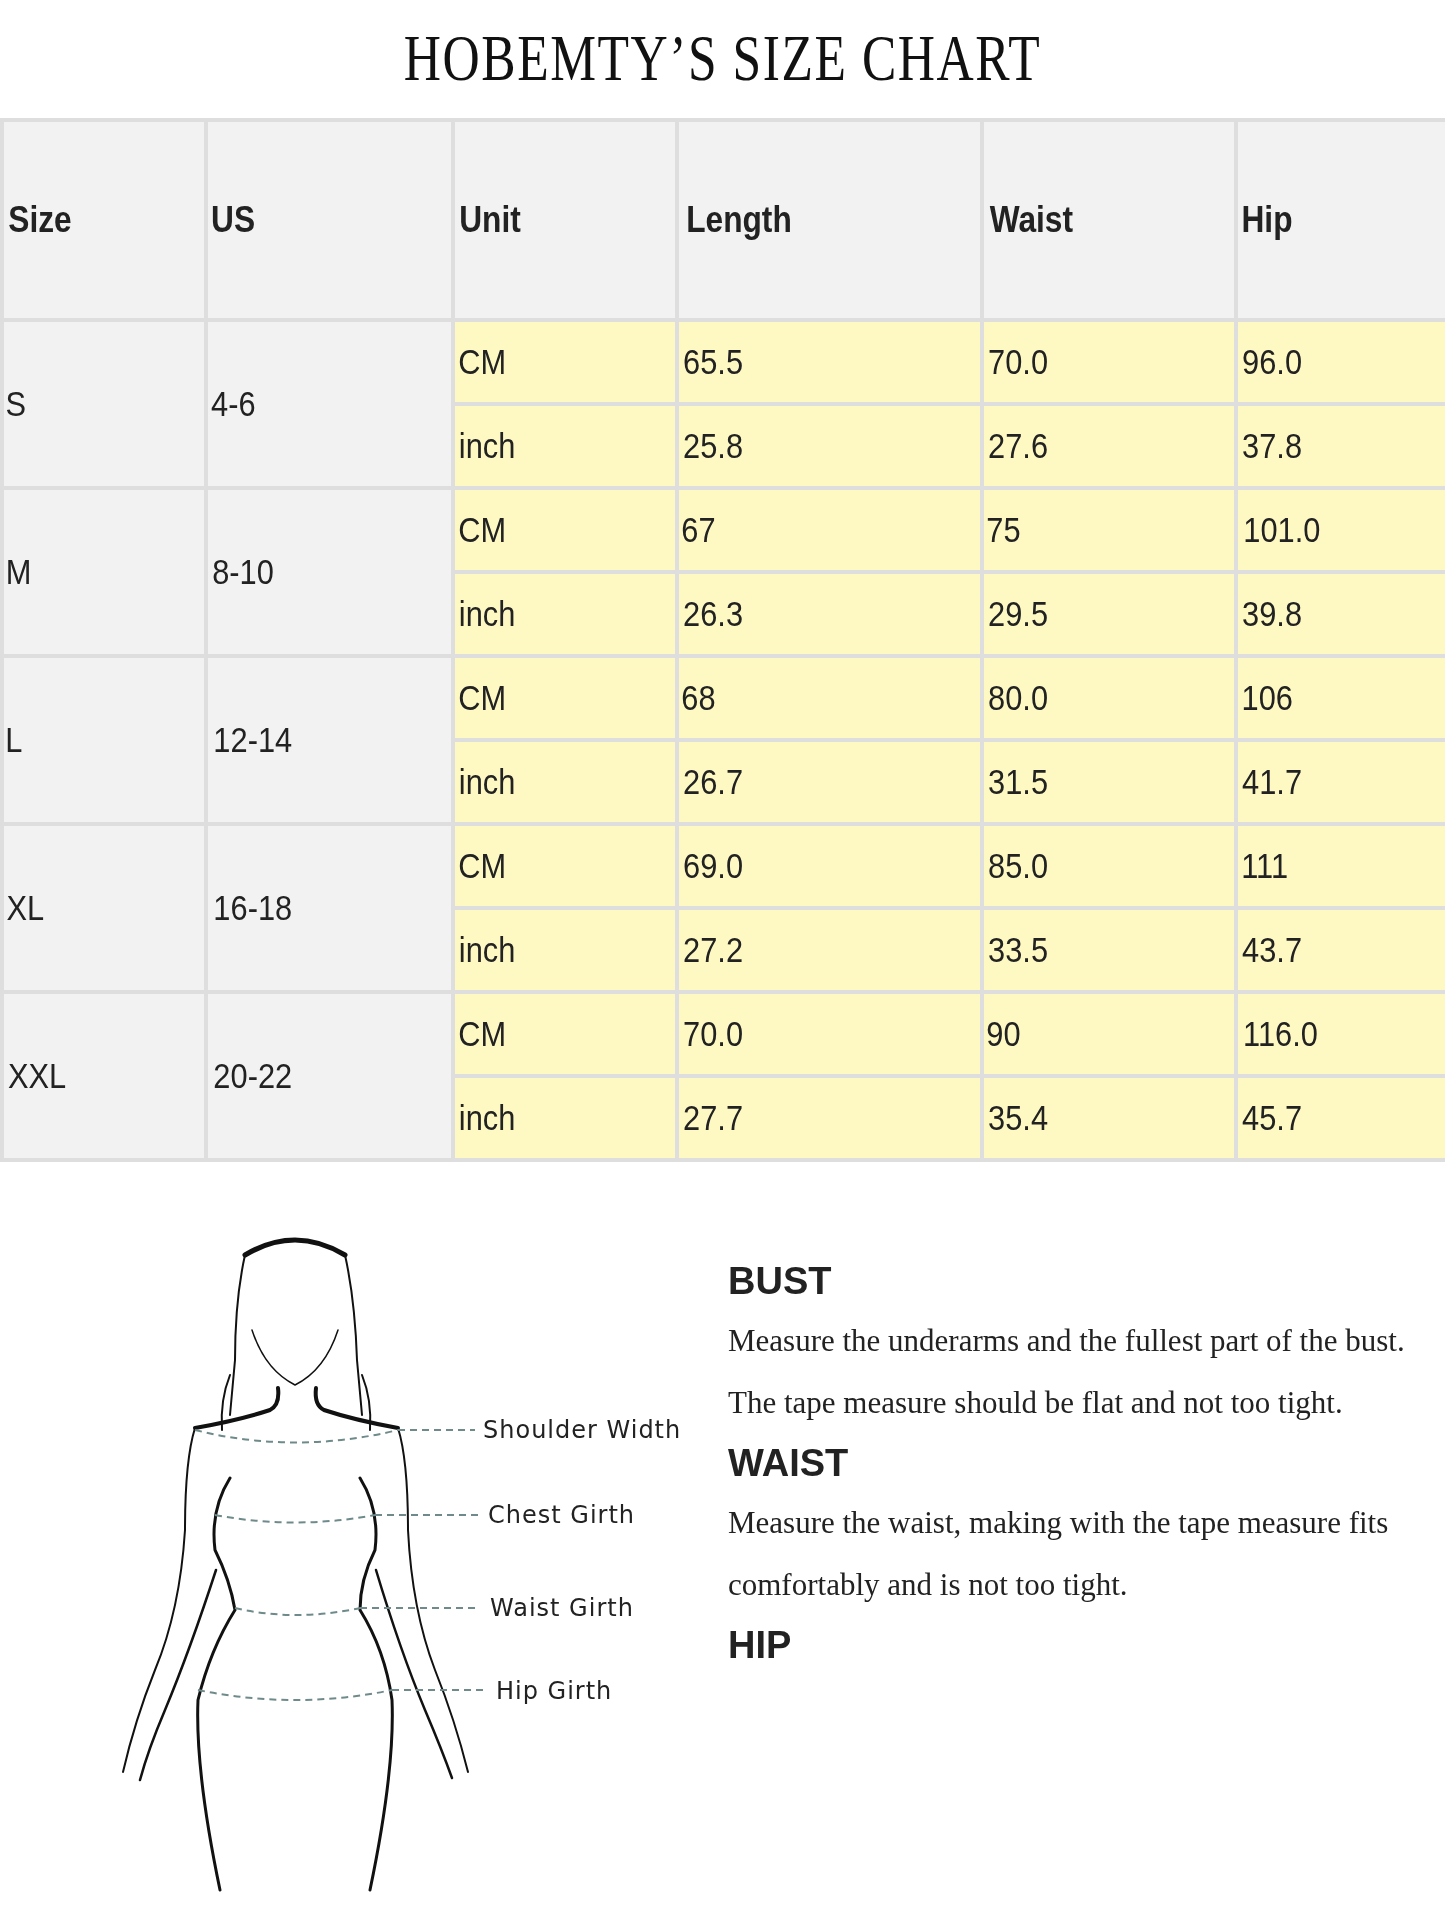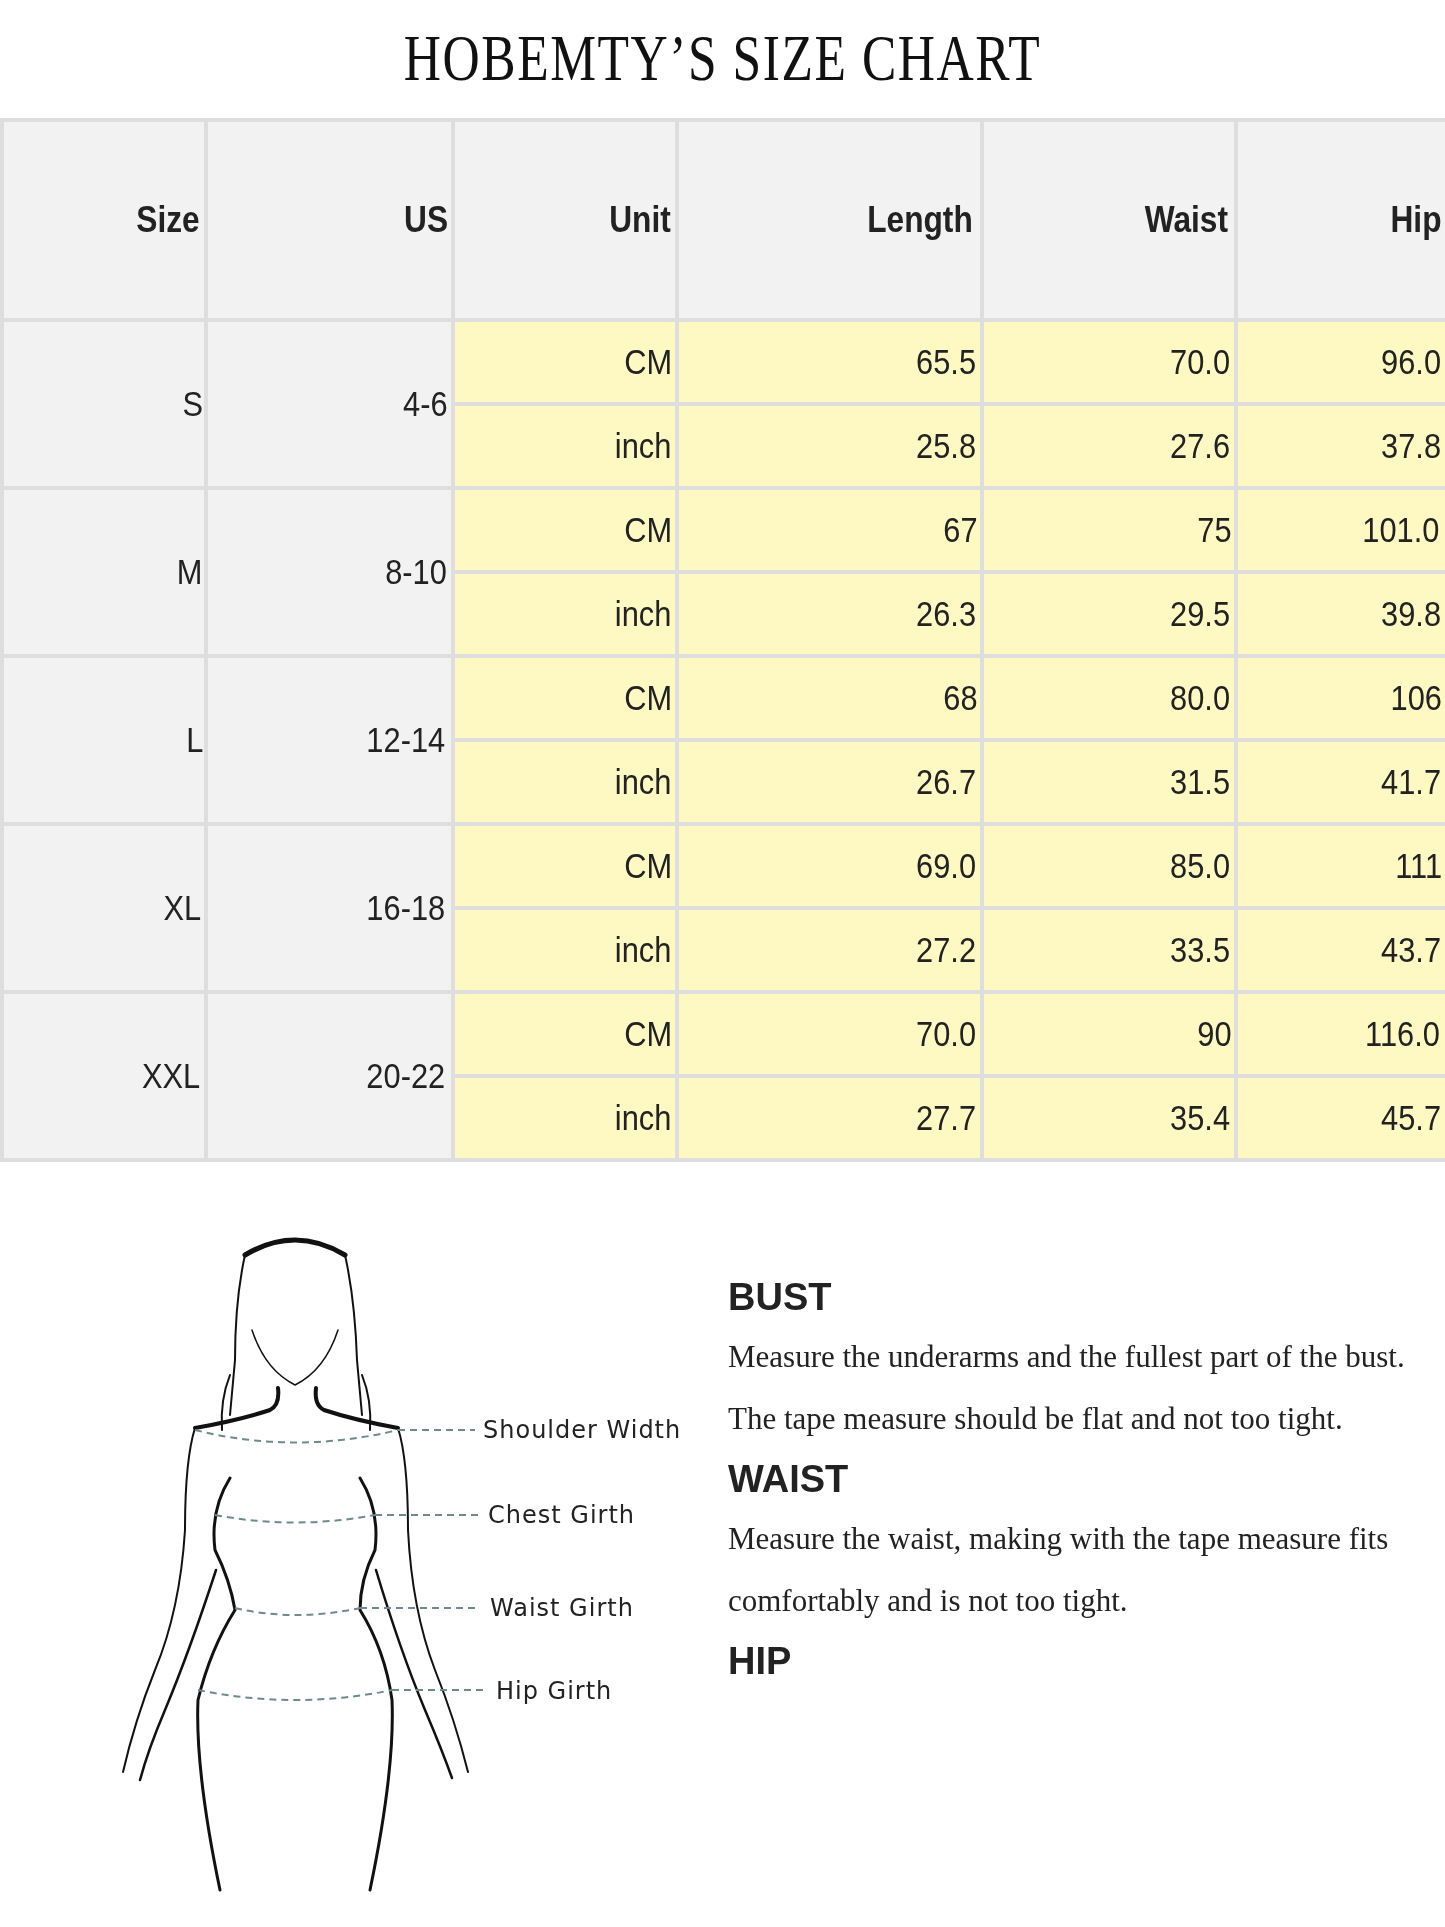--- a/index.html
+++ b/index.html
@@ -1,26 +1,26 @@
 <!DOCTYPE html>
 <html><head>
 <meta charset="utf-8">
 <style>
   html, body { margin:0; padding:0; background:#ffffff; }
   body { width:1445px; height:1927px; position:relative; overflow:hidden; font-family:"Liberation Sans", sans-serif; color:#222222; }
   .title { position:absolute; top:18px; left:0; width:1445px; text-align:center; font-family:"Liberation Serif", serif; font-size:66px; letter-spacing:2px; color:#111; transform:scaleX(0.78); transform-origin:center; line-height:80px; }
   .tbl { position:absolute; top:118px; left:0; width:1445px; border-collapse:collapse; table-layout:fixed; }
-  .tbl td, .tbl th { border:4px solid #dedede; text-align:right; vertical-align:middle; padding:0; }
+  .tbl td, .tbl th { border:4px solid #dedede; text-align:left; vertical-align:middle; padding:0; }
   .tbl th { background:#f2f2f2; font-weight:bold; font-size:36px; height:196px; color:#222; transform-origin:center; }
   .tbl th span { display:inline-block; transform:scaleX(0.88); }
   .tbl td { font-size:35px; height:80px; color:#222; background:#fef9c3; }
   .tbl td span { display:inline-block; transform:scaleX(0.88); }
   .tbl td.lab { background:#f2f2f2; }
   .figure { position:absolute; left:15px; top:1210px; width:700px; height:717px;margin-left:15px; }
-  .desc { position:absolute; left:728px; top:1252px; width:710px;margin-top:16px; }
+  .desc { position:absolute; left:728px; top:1252px; width:710px; }
   .desc h3 { margin:0; font-size:38px; font-weight:bold; line-height:58px; color:#222; }
   .desc p { margin:0; font-size:31px; line-height:62px; color:#222;font-family:Liberation Serif, serif; }
   .lbl { font-family:"DejaVu Sans", sans-serif; font-size:24px; fill:#222; letter-spacing:1px; }
 </style>
 </head>
 <body>
 
 <div class="title">HOBEMTY’S SIZE CHART</div>
 
 <table class="tbl">

